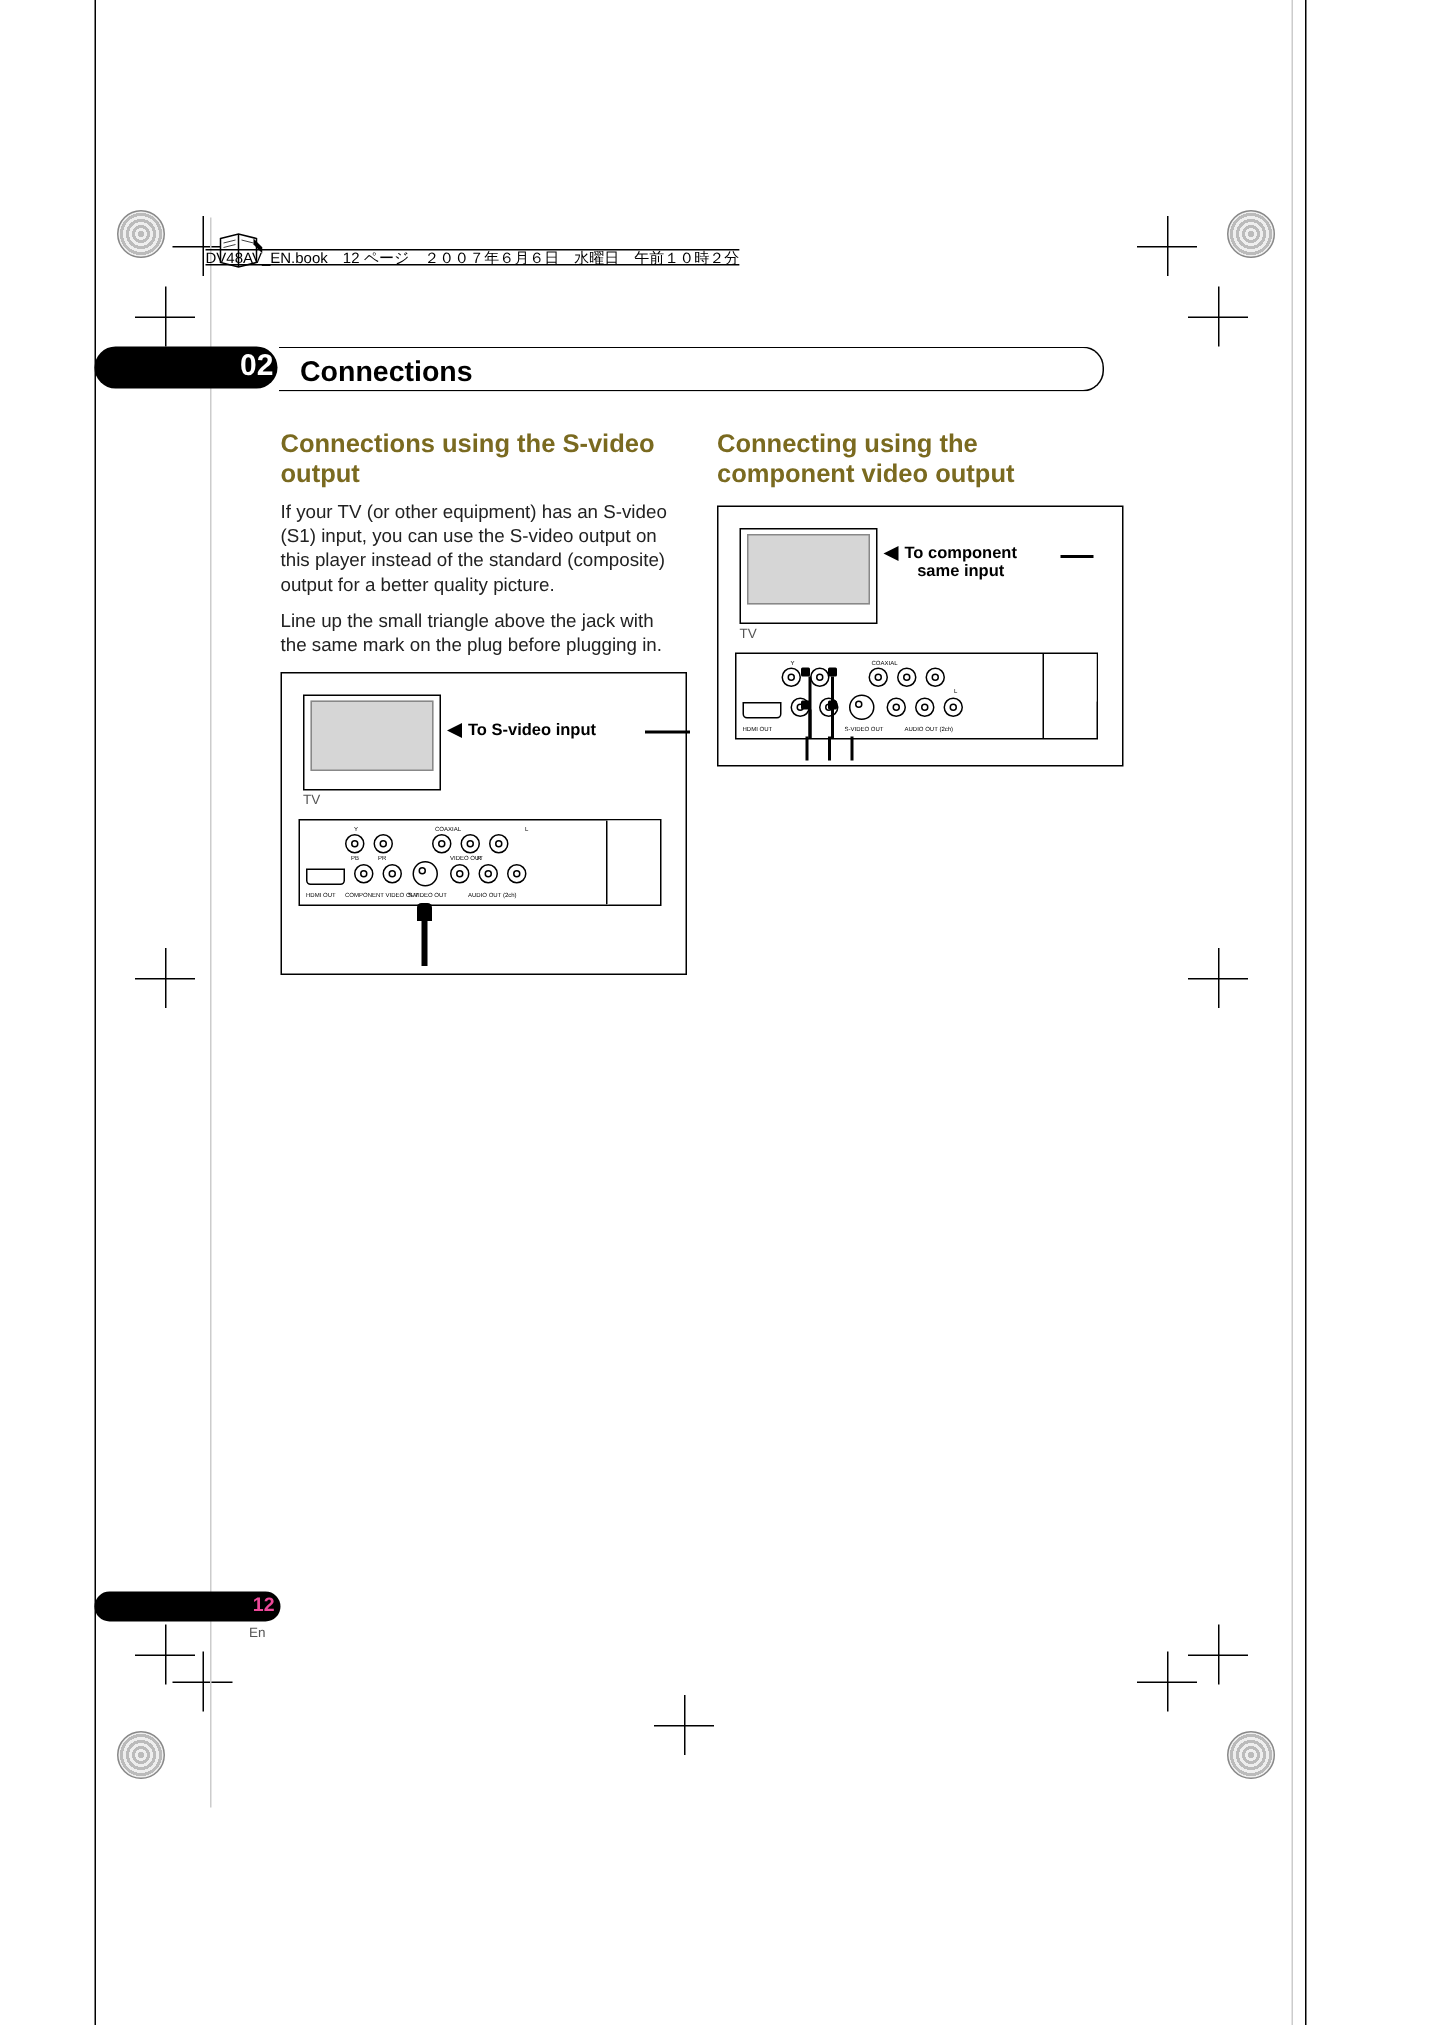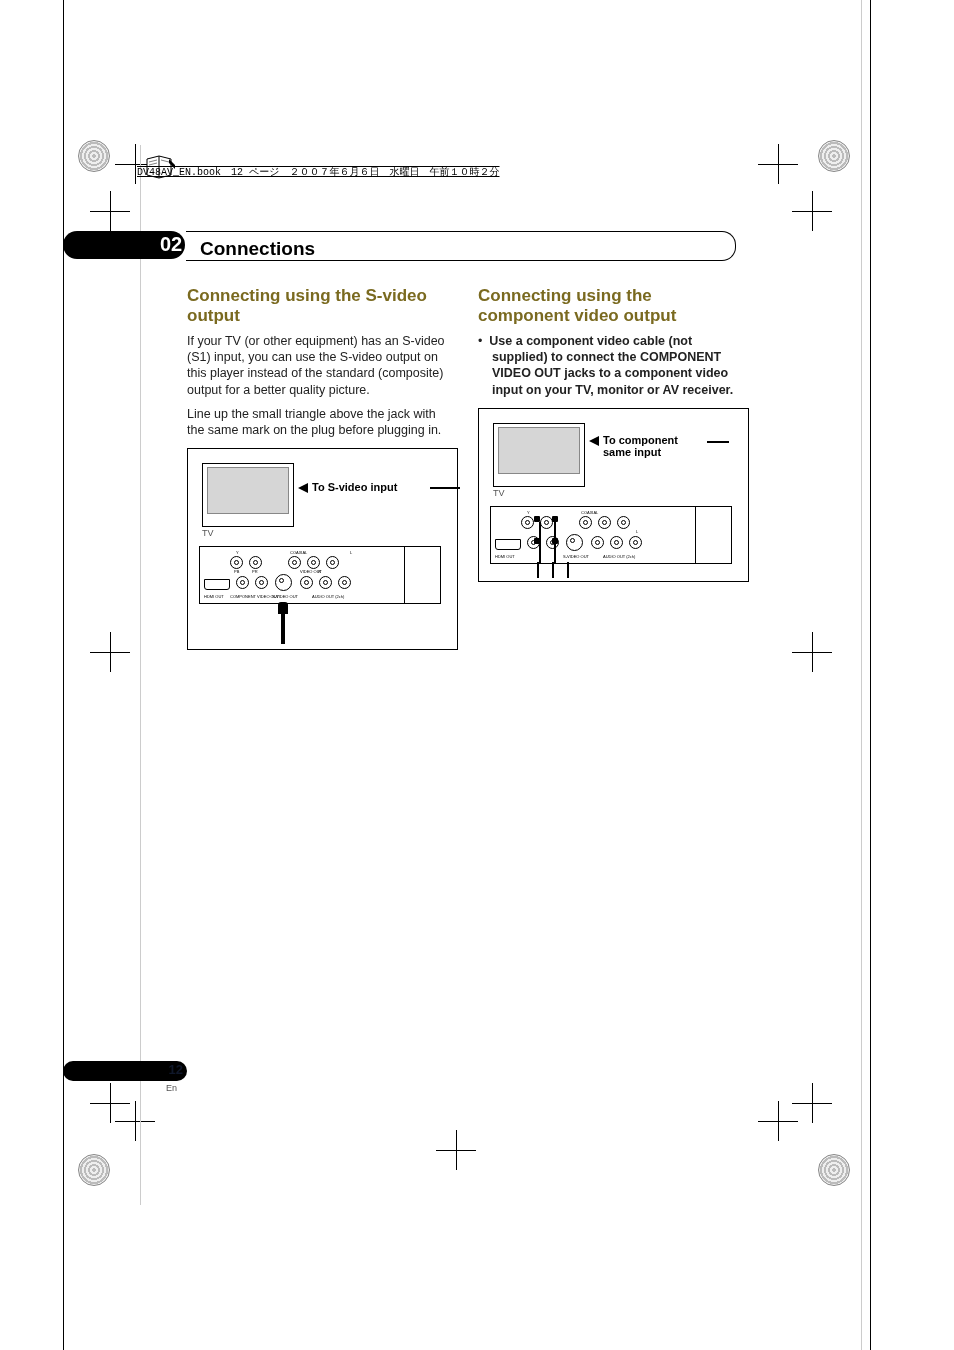--- a/index.html
+++ b/index.html
@@ -35,21 +35,21 @@
   .crop-cross::before { width: 40px; height: 1px; top: 0; left: -20px; }
   .crop-cross::after  { width: 1px; height: 40px; top: -20px; left: 0; }
   
   .vline { position:absolute; width:1px; background:#000; }
   .header-line {
     position: absolute;
     left: 135px;
     top: 165px;
     font-size: 10px;
     color: #000;
-    font-family: Liberation Mono, monospace;
+    font-family: Liberation Sans, sans-serif;
   }
   .header-svg {
     position: absolute;
     left: 145px;
     top: 155px;
   }
   
   .chapter-wrap {
     position: absolute;
     left: 63px;
@@ -141,21 +141,21 @@
     position: absolute;
     left: 4px; top: 3px; right: 4px; bottom: 12px;
     background: #d6d6d6;
     border: 1px solid #888;
   }
   .tv-label { position: absolute; left: 14px; top: 79px; font-size: 9px; color: #555; }
   .callout {
     position: absolute;
     font-size: 11px;
     font-weight: 600;
-    text-align: left;
+    text-align: center;
   }
   .arrow-left {
     display: inline-block;
     width: 0; height: 0;
     border-top: 5px solid transparent;
     border-bottom: 5px solid transparent;
     border-right: 10px solid #000;
     vertical-align: middle;
     margin-right: 4px;
   }
@@ -229,21 +229,21 @@
   .page-num-bar {
     width: 124px;
     height: 20px;
     background: #000;
     border-radius: 10px;
   }
   .page-num {
     position: absolute;
     right: 4px;
     top: 1px;
-    color: #0f172a;
+    color: #ec4899;
     font-weight: 700;
     font-size: 13px;
   }
   .lang {
     position: absolute;
     right: 10px;
     top: 22px;
     font-size: 9px;
     color: #555;
   }
@@ -291,21 +291,21 @@
   <div class="chapter-pill"></div>
   <div class="chapter-num">02</div>
   <div class="chapter-title-wrap">
     <span class="chapter-title">Connections</span>
   </div>
 </div>
 
 <div class="content">
 
   <div class="col">
-    <h2 class="section">Connecting using the S-video output</h2>
+    <h2 class="section">Connections using the S-video output</h2>
     <p>If your TV (or other equipment) has an S-video (S1) input, you can use the S-video output on this player instead of the standard (composite) output for a better quality picture.</p>
     <p>Line up the small triangle above the jack with the same mark on the plug before plugging in.</p>
     <div class="diagram">
       <div class="tv-box">
         <div class="tv-screen"></div>
       </div>
       <div class="tv-label">TV</div>
       <div class="callout" style="left:110px;top:31px;">
         <span class="arrow-left"></span><span>To S-video input</span>
         <div style="border-top:2px solid #000;width:30px;position:absolute;left:132px;top:7px;"></div>
@@ -352,21 +352,20 @@
 
       <div class="cable-plug" style="left:90px;top:153px;height:12px;border-radius:3px 3px 0 0;"></div>
       <div style="position:absolute;left:93px;top:165px;width:4px;height:30px;background:#000;"></div>
 
       <div style="position:absolute;left:94px;top:155px;width:1px;height:0;"></div>
     </div>
   </div>
 
   <div class="col">
     <h2 class="section">Connecting using the component video output</h2>
-    <p class="bullet">•&nbsp;&nbsp;<b>Use a component video cable (not supplied) to connect the COMPONENT VIDEO OUT jacks to a component video input on your TV, monitor or AV receiver.</b></p>
     <div class="diagram" style="height:172px;">
       <div class="tv-box">
         <div class="tv-screen"></div>
       </div>
       <div class="tv-label">TV</div>
       <div class="callout" style="left:110px;top:25px;line-height:1.1;">
         <span class="arrow-left"></span><span>To component</span>
         <div style="border-top:2px solid #000;width:22px;position:absolute;left:118px;top:7px;"></div>
         <div style="margin-left:14px;">same input</div>
       </div>

